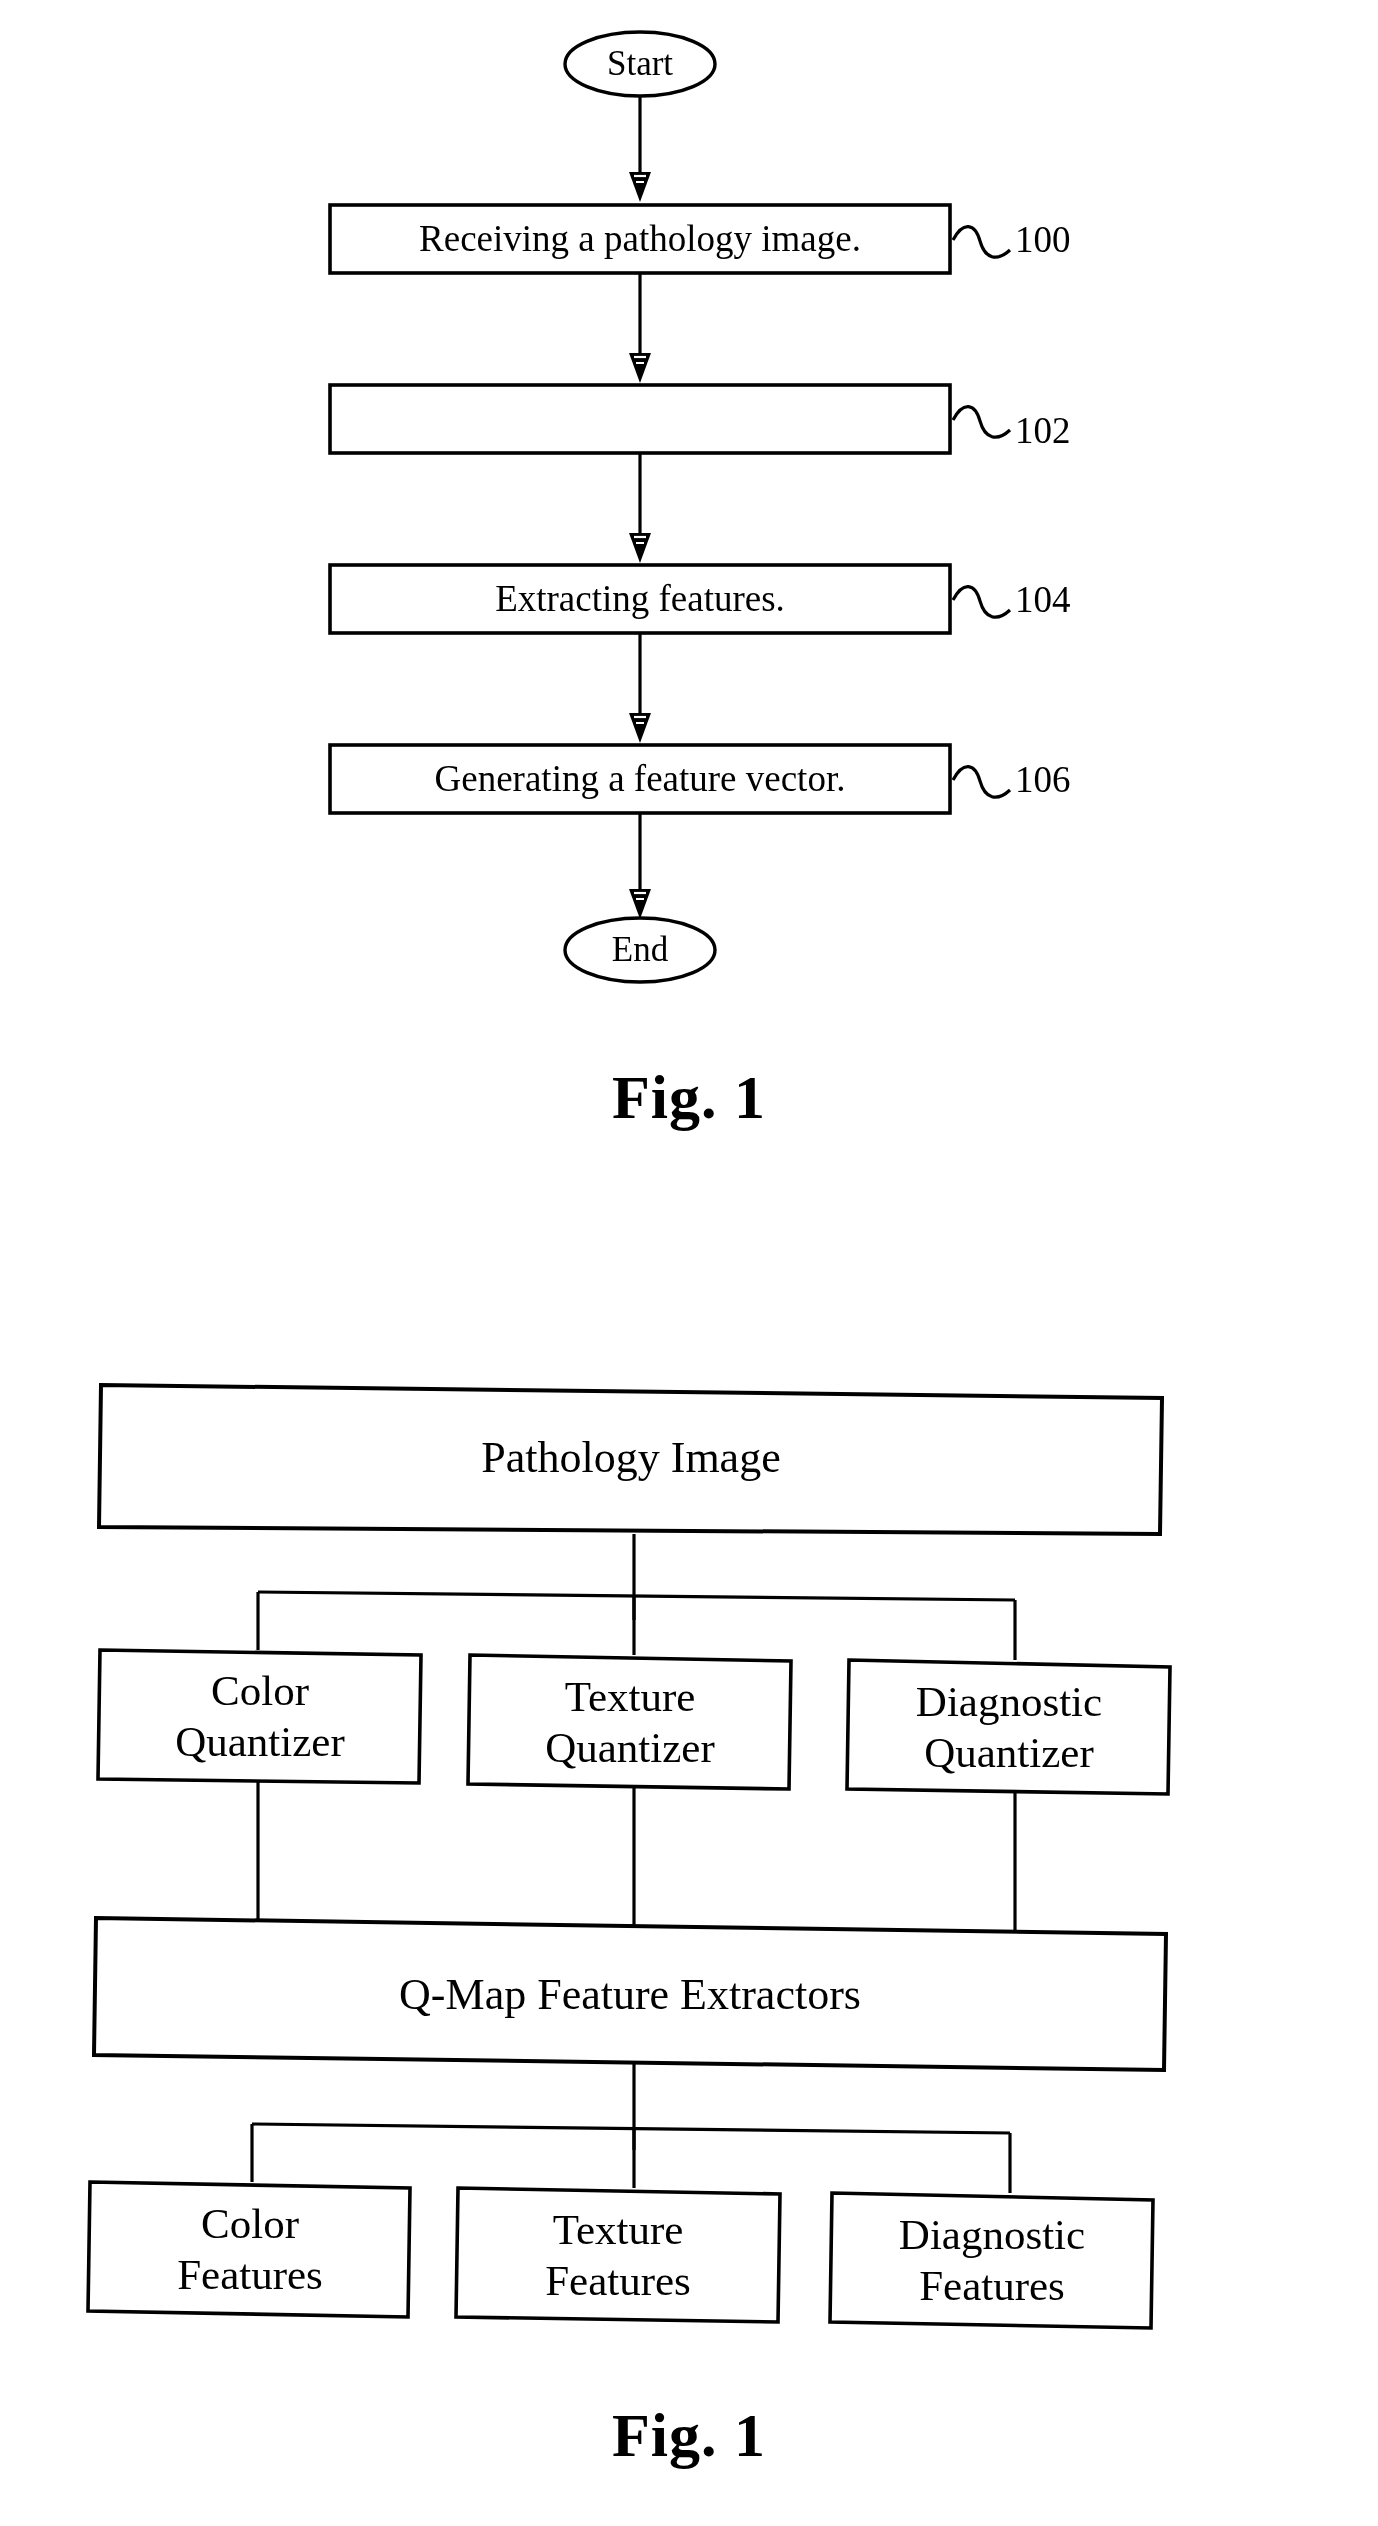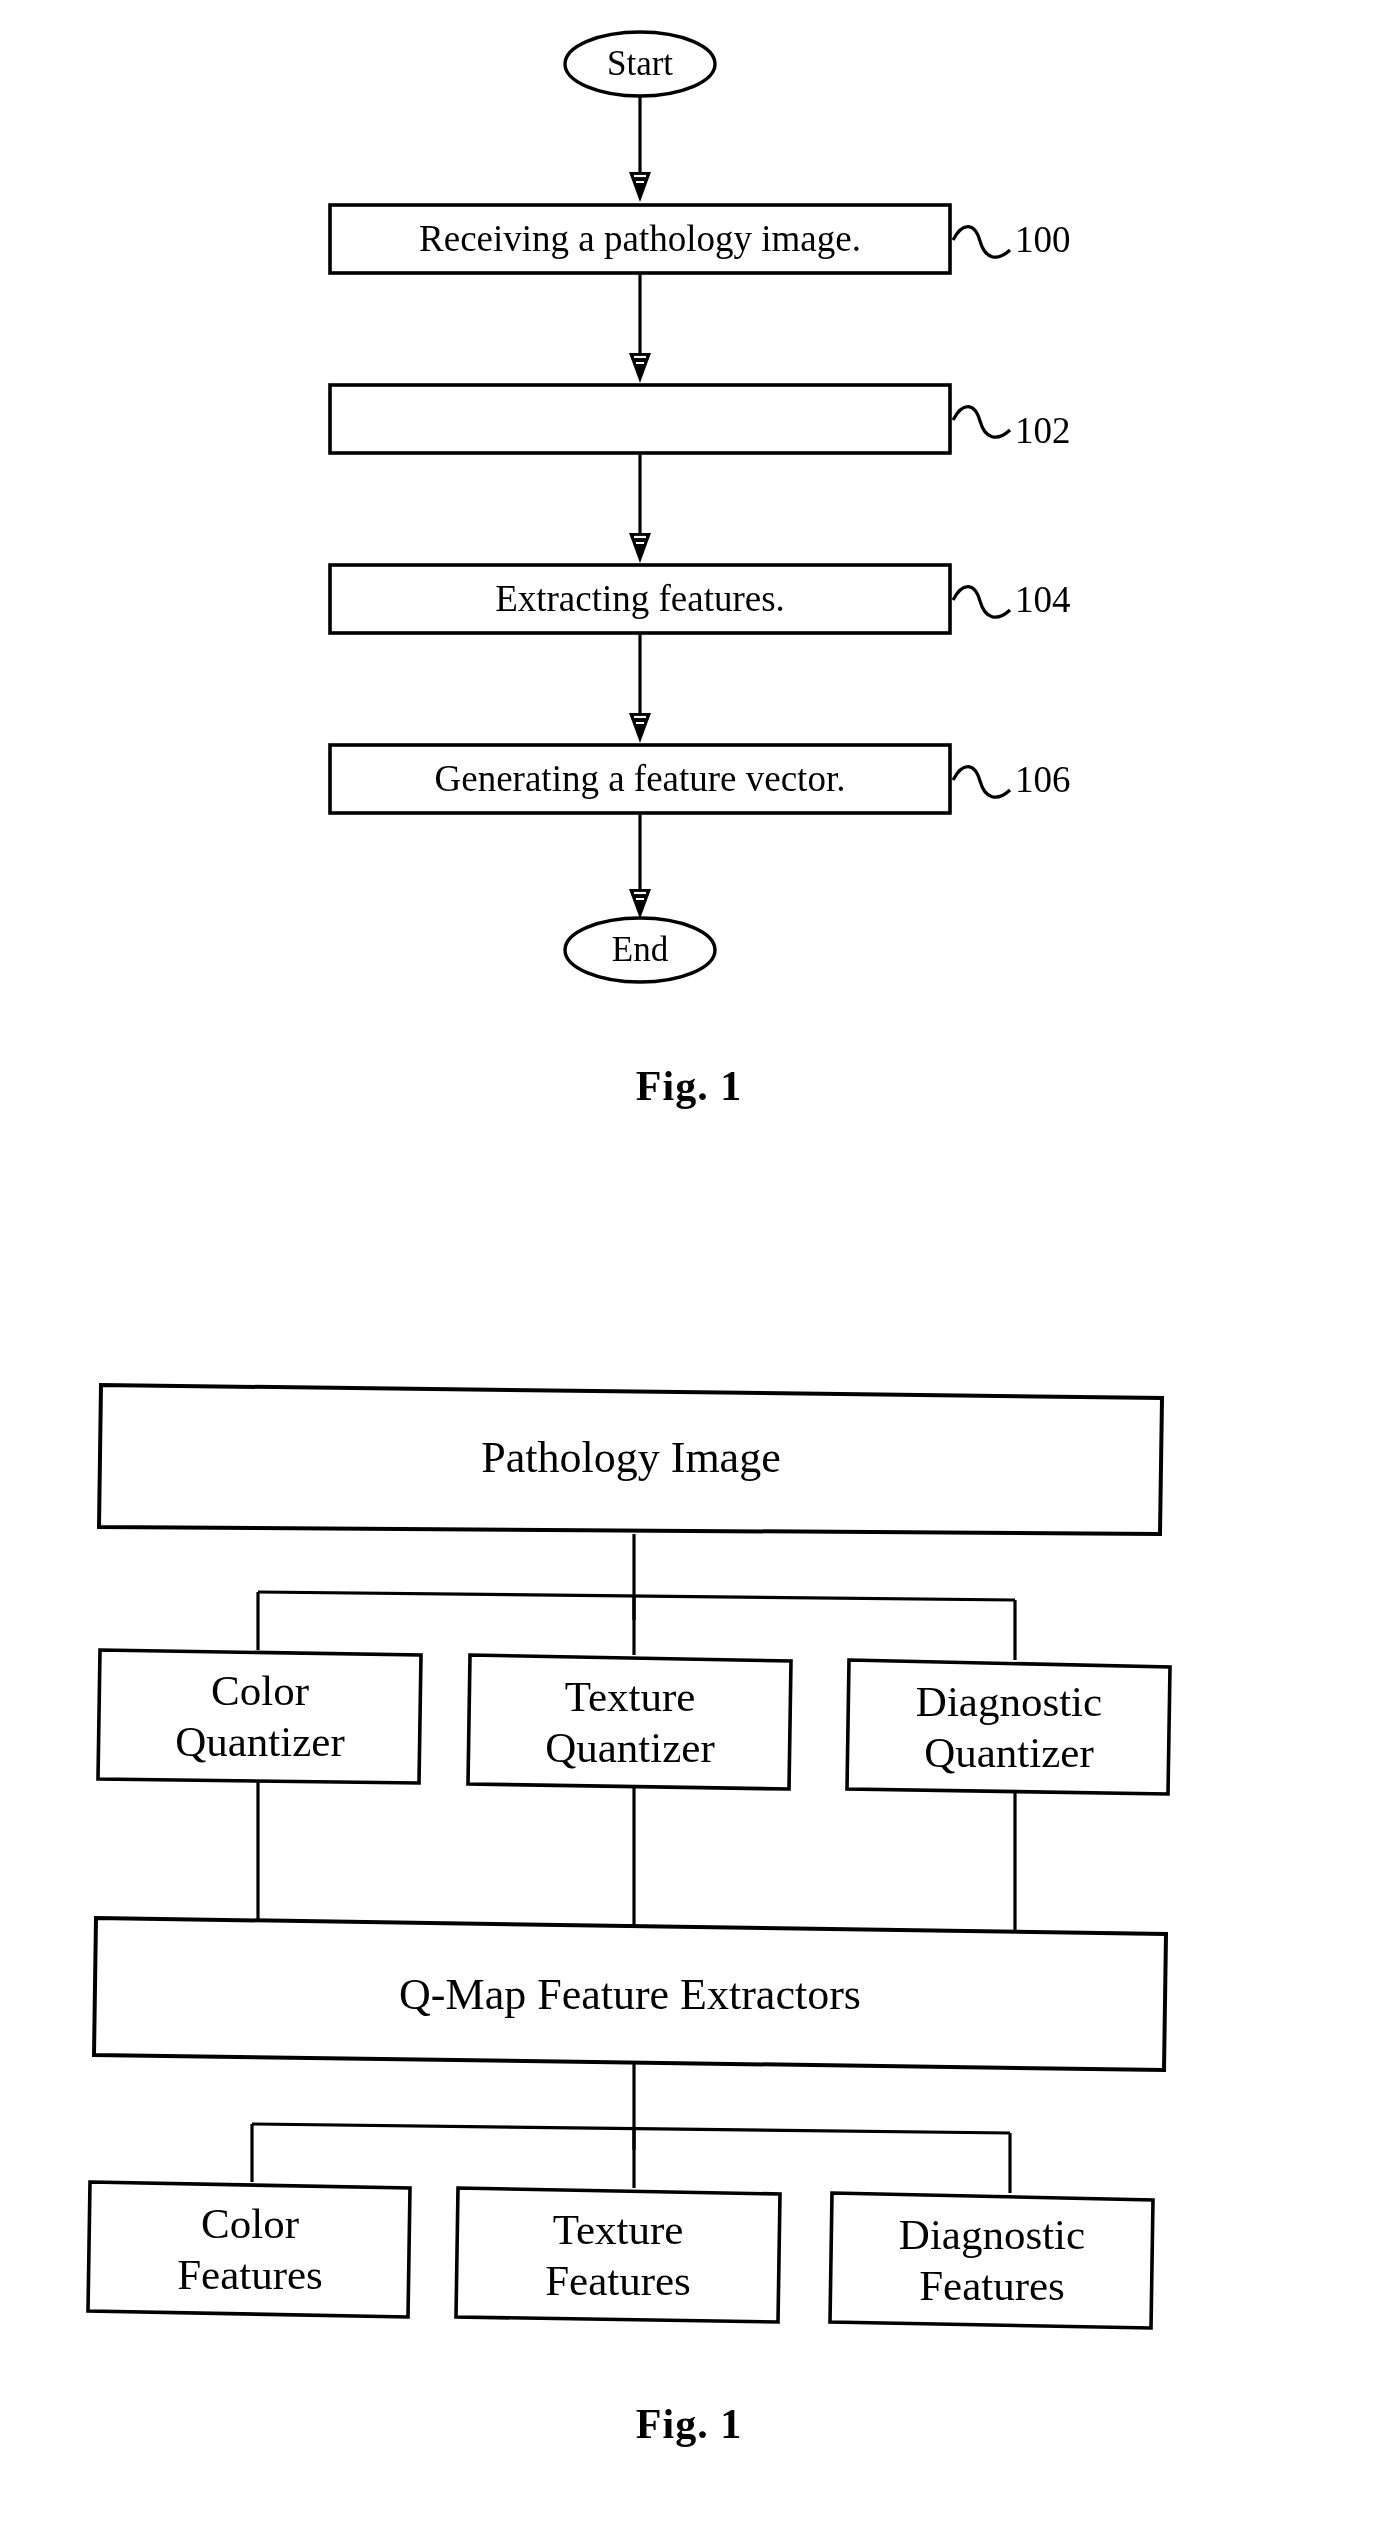--- a/index.html
+++ b/index.html
@@ -35,21 +35,21 @@
     text-align: center;
     line-height: 1.18;
     white-space: pre-line;
     pointer-events: none;
   }
   .fig1-box-text { font-size: 37px; }
   .term-text     { font-size: 35px; }
   .ref-num       { font-size: 37px; }
   .fig-caption {
     position: absolute;
-    font-size: 42px;
+    font-size: 62px;
     font-weight: bold;
     letter-spacing: 1px;
     text-align: center;
     width: 100%;
     left: 0;
   }
   .f2-title   { font-size: 44px; text-align: right; }
   .f2-small   { font-size: 43px; }
 </style>
 </head>

